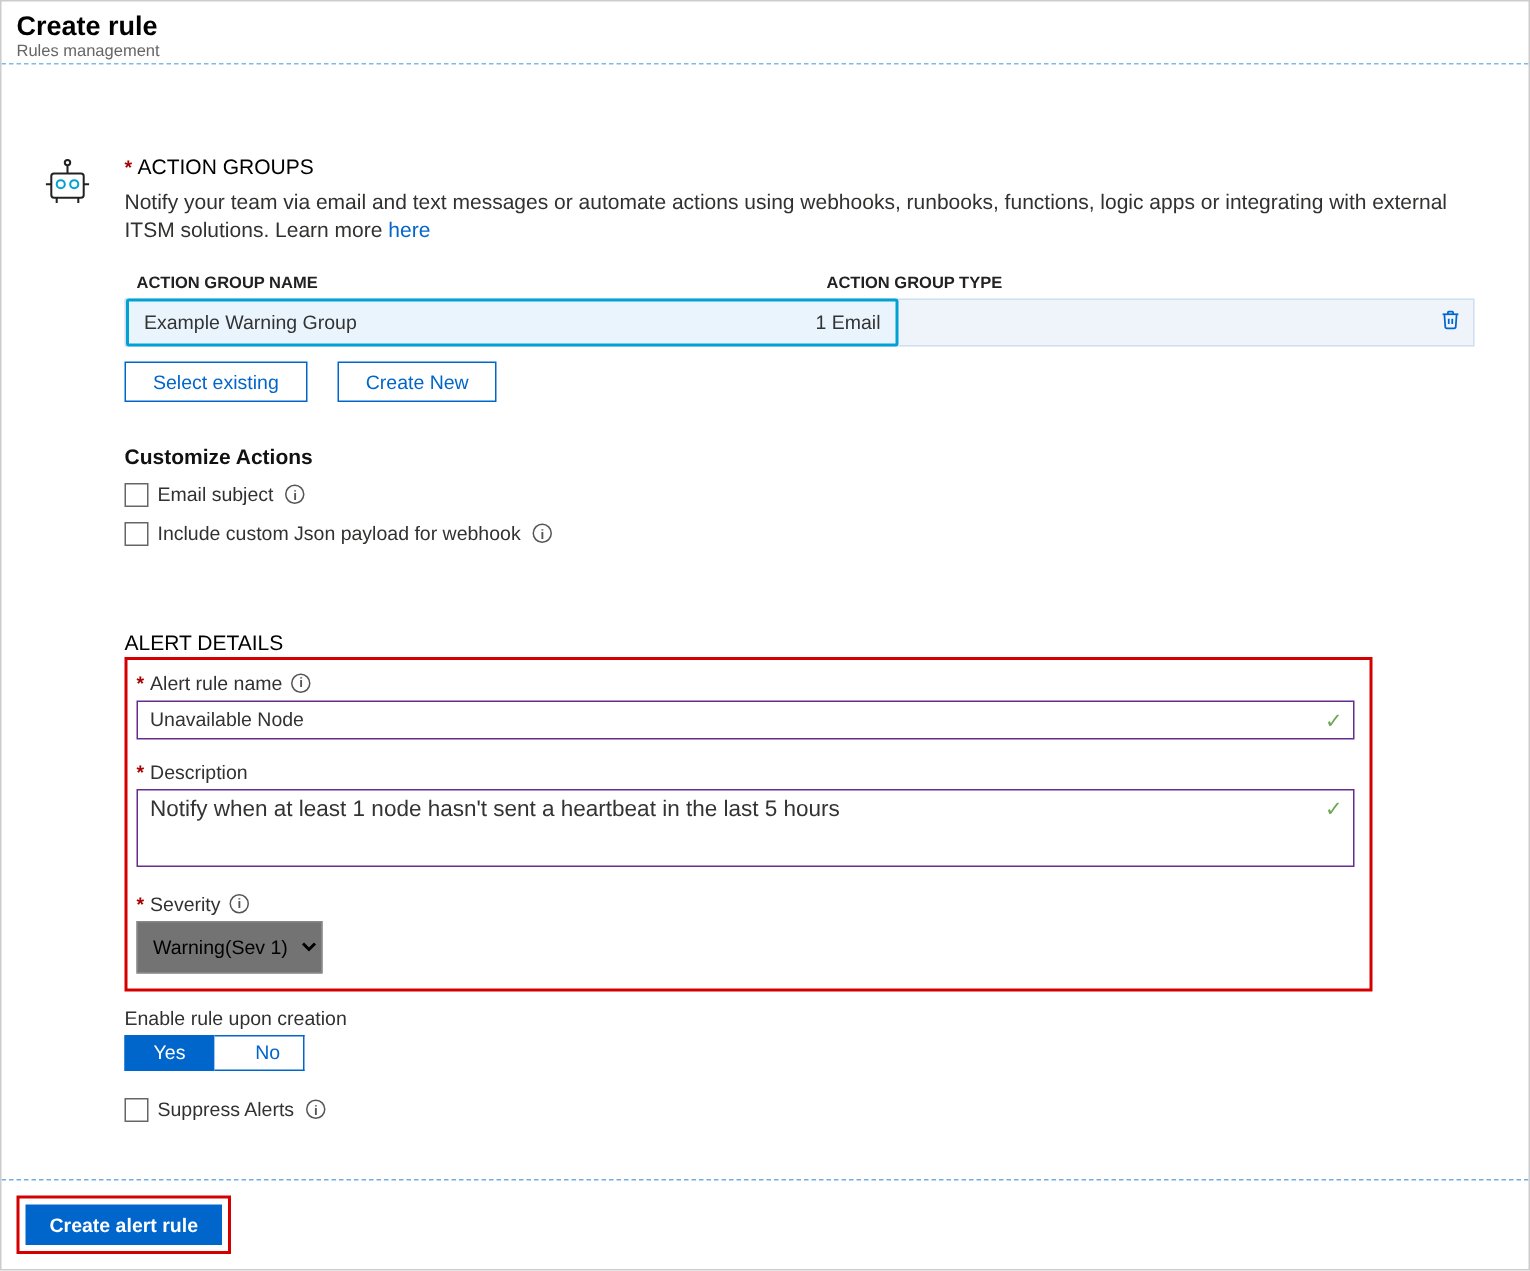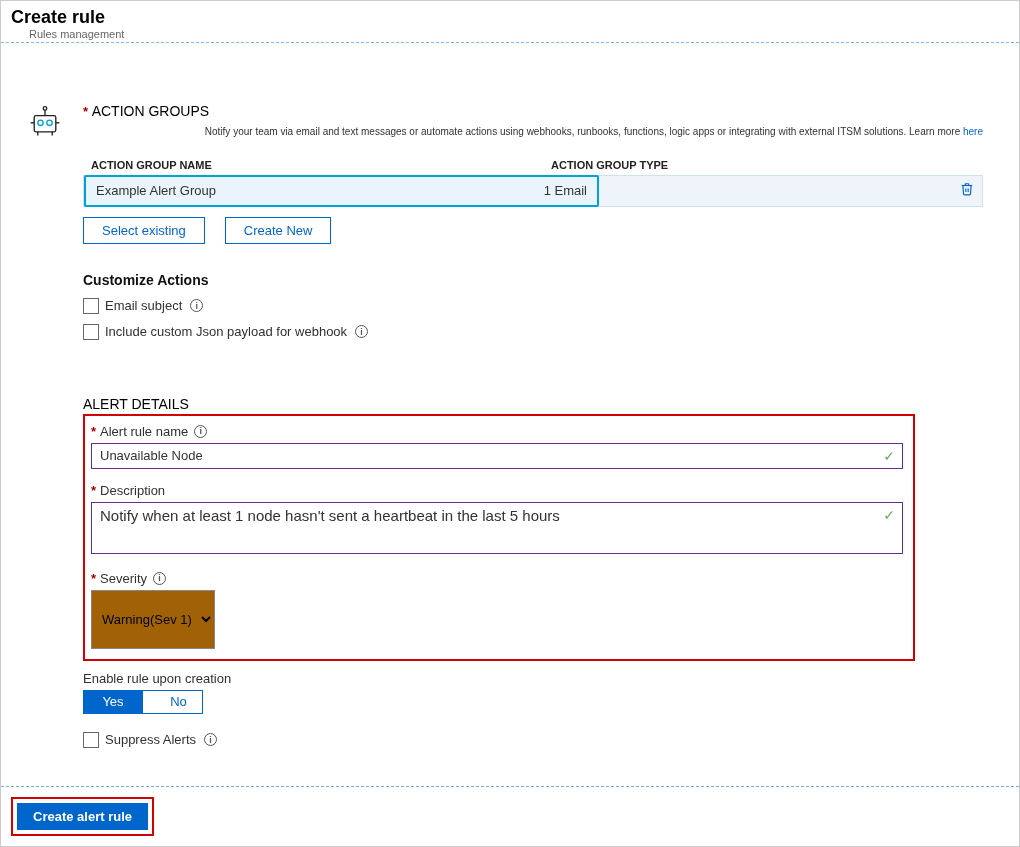--- a/index.html
+++ b/index.html
@@ -1,26 +1,26 @@
 <!DOCTYPE html>
 <html><head>
 <meta charset="utf-8">
 <style>
 * { box-sizing: border-box; margin: 0; padding: 0; font-family: "Segoe UI", Arial, sans-serif; }
 body { background: #fff; color: #323130; font-size: 13px; width: 1020px; height: 847px; border: 1px solid #ccc; position: relative; }
 .header { padding: 6px 10px 0 10px; }
 .header h1 { font-size: 18px; font-weight: 600; color: #000; }
-.header .sub { font-size: 11px; color: #666; margin-left: 18px; }
+.header .sub { font-size: 11px; color: #666; }
 .dashline { border: none; border-top: 1px dashed #0078d4; opacity: 0.5; margin-top: 2px; }
 .content { padding: 60px 10px 10px 10px; display: flex; }
 .robot { width: 36px; height: 36px; margin: 0 20px 0 16px; flex: 0 0 auto; }
 .main { flex: 1; padding-right: 10px; }
 .section-title { font-size: 14px; font-weight: 400; text-transform: uppercase; color: #000; }
 .req { color: #a80000; font-weight: 700; }
-.desc { font-size: 10px; color: #323130; margin: 6px 0 4px 0; max-width: 900px; line-height: 1.35; text-align: right; }
+.desc { font-size: 14px; color: #323130; margin: 6px 0 4px 0; max-width: 900px; line-height: 1.35; }
 .link { color: #0066cc; cursor: pointer; }
 .table { margin-top: 20px; width: 900px; }
 .thead { display: flex; font-size: 11px; font-weight: 700; color: #222; text-transform: uppercase; padding: 0 8px 4px 8px; }
 .th-name { width: 460px; }
 .th-type { flex: 1; }
 .ag-row { display: flex; align-items: center; background: #eef4fa; border: 1px solid #d0e0ef; height: 32px; }
 .ag-cell { border: 2px solid #00a2d4; border-radius: 2px; height: 32px; width: 515px; display: flex; align-items: center; padding: 0 10px; background: #eaf4fc; }
 .ag-name { flex: 1; color: #333; font-size: 13px; }
 .ag-type { color: #333; font-size: 13px; }
 .ag-spacer { flex: 1; }
@@ -32,21 +32,21 @@
 .checkbox { width: 16px; height: 16px; border: 1px solid #666; cursor: pointer; background: #fff; }
 .check-label { font-size: 13px; color: #323130; }
 .info { display: inline-flex; width: 13px; height: 13px; border: 1px solid #555; border-radius: 50%; font-size: 9px; align-items: center; justify-content: center; color: #555; font-weight: 700; margin-left: 2px; }
 .alert-details { margin-top: 56px; width: 832px; }
 .redbox { border: 2px solid #d40000; padding: 4px 10px 10px 6px; margin-top: 2px; }
 .field-label { font-size: 13px; color: #323130; margin-top: 4px; display: flex; align-items: center; gap: 4px; }
 .input-wrap { position: relative; margin-top: 4px; }
 .text-input { width: 100%; border: 1px solid #662d91; padding: 4px 28px 4px 8px; font-size: 13px; color: #333; height: 26px; }
 .textarea { width: 100%; border: 1px solid #662d91; padding: 4px 28px 4px 8px; font-size: 15px; color: #333; height: 52px; resize: none; font-family: inherit; }
 .check-ok { position: absolute; right: 8px; top: 5px; color: #6aa84f; font-size: 14px; pointer-events: none; }
-.select { border: 1px solid #888; padding: 20px 6px; font-size: 13px; margin-top: 4px; background: #a16207; }
+.select { border: 1px solid #888; padding: 8px 6px; font-size: 13px; margin-top: 4px; background: #737373; }
 .enable-row { margin-top: 10px; font-size: 13px; display:flex; align-items:center; gap:4px; }
 .toggle { display: flex; margin-top: 4px; }
 .toggle button { width: 60px; height: 24px; font-size: 13px; border: 1px solid #0066cc; cursor: pointer; }
 .toggle .yes { background: #0066cc; color: #fff; }
 .toggle .no { background: #fff; color: #0066cc; border-left: none; padding-left: 12px; }
 .footer { position: absolute; left: 0; bottom: 0; width: 100%; border-top: 1px dashed #73aee3; padding: 10px; }
 .create-btn-wrap { border: 2px solid #d40000; display: inline-block; padding: 4px; }
 .create-btn { background: #0066cc; color: #fff; border: none; padding: 6px 16px; font-size: 13px; font-weight: 600; cursor: pointer; }
 </style>
 </head>
@@ -76,21 +76,21 @@
       <div><span class="req">* </span><span class="section-title">ACTION GROUPS</span></div>
       <p class="desc"><span>Notify your team via email and text messages or automate actions using webhooks, runbooks, functions, logic apps or integrating with external ITSM solutions. Learn more </span><a class="link">here</a></p>
 
       <div class="table">
         <div class="thead">
           <div class="th-name">ACTION GROUP NAME</div>
           <div class="th-type">ACTION GROUP TYPE</div>
         </div>
         <div class="ag-row">
           <div class="ag-cell">
-            <span class="ag-name">Example Alert Group</span>
+            <span class="ag-name">Example Warning Group</span>
             <span class="ag-type">1 Email</span>
           </div>
           <span class="ag-spacer"></span>
           <span class="trash">
             <svg width="14" height="14" viewBox="0 0 24 24" fill="none" stroke="#0066cc" stroke-width="2">
                 <polyline points="3 6 5 6 21 6"></polyline>
                 <path d="M19 6l-1 14a2 2 0 0 1-2 2H8a2 2 0 0 1-2-2L5 6"></path>
                 <path d="M10 11v6M14 11v6"></path>
                 <path d="M9 6V4a1 1 0 0 1 1-1h4a1 1 0 0 1 1 1v2"></path>
               </svg>

